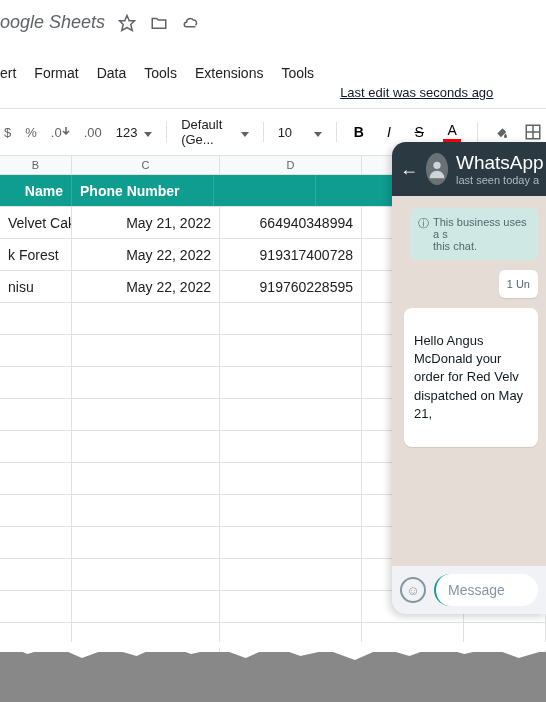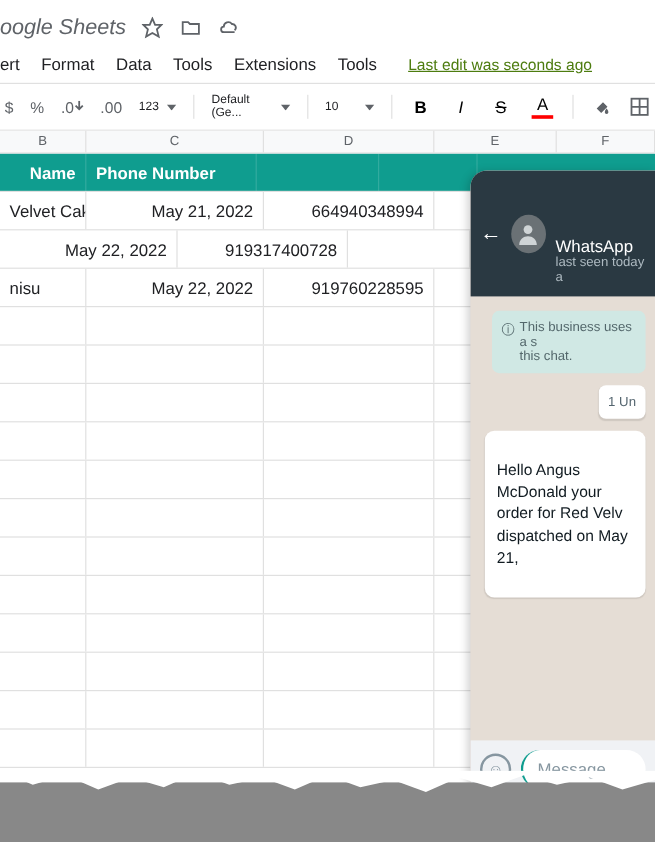--- a/index.html
+++ b/index.html
@@ -4,26 +4,26 @@
   <style>
     * { margin: 0; padding: 0; box-sizing: border-box; font-family: Arial, sans-serif; }
     body { width: 546px; height: 702px; overflow: hidden; position: relative; background: #fff; }
     
     .titlebar { display: flex; align-items: center; padding: 12px 0 8px 0; gap: 12px; font-style: italic; }
     .titlebar .title { font-size: 18px; color: #5f6368; font-weight: 400; }
     .titlebar .icon { width: 20px; height: 20px; display: flex; align-items: center; justify-content: center; color: #5f6368; cursor: pointer; }
     
     .menubar { display: flex; gap: 18px; padding: 4px 0 8px 0; border-bottom: 1px solid #e0e0e0; align-items: center; }
     .menubar .menu-item { font-size: 14px; color: #202124; cursor: pointer; }
-    .menubar .last-edit { font-size: 13px; color: #4d7c0f; text-decoration: underline; margin-left: 8px; }
+    .menubar .last-edit { font-size: 13px; color: #0f172a; text-decoration: underline; margin-left: 8px; margin-top: 40px; }
     
     .toolbar { display: flex; align-items: center; gap: 14px; padding: 8px 4px; border-bottom: 1px solid #e0e0e0; }
     .toolbar .tb-item { font-size: 13px; color: #5f6368; cursor: pointer; display: flex; align-items: center; }
     .toolbar .sep { width: 1px; height: 20px; background: #e0e0e0; }
-    .toolbar select, .toolbar .dropdown { font-size: 10px; color: #202124; border: none; background: none; cursor: pointer; display: flex; align-items: center; gap: 4px; }
+    .toolbar select, .toolbar .dropdown { font-size: 13px; color: #202124; border: none; background: none; cursor: pointer; display: flex; align-items: center; gap: 4px; }
     .toolbar .fmt-btn { width: 22px; text-align: center; font-size: 14px; cursor: pointer; }
     .text-color-line { width: 18px; height: 3px; background: #ff0000; margin-top: 1px; }
     
     .col-headers { display: flex; background: #f8f9fa; border-bottom: 1px solid #e0e0e0; }
     .col-header { text-align: center; font-size: 11px; color: #5f6368; padding: 3px 0; border-right: 1px solid #e0e0e0; }
     .col-B { width: 72px; }
     .col-C { width: 148px; }
     .col-D { width: 142px; }
     .col-E { width: 102px; }
     .col-F { width: 82px; }
@@ -42,21 +42,21 @@
     .grid { height: 560px; overflow: hidden; }
     
     .torn-edge { position: absolute; bottom: 0; left: 0; width: 546px; height: 50px; background: #888; }
     .torn-edge::before { content: ''; position: absolute; top: -10px; left: 0; width: 100%; height: 20px; background: #fff; clip-path: polygon(0 0, 5% 60%, 10% 20%, 15% 80%, 20% 30%, 25% 70%, 30% 10%, 35% 60%, 40% 30%, 45% 80%, 50% 20%, 55% 70%, 60% 40%, 65% 90%, 70% 30%, 75% 70%, 80% 20%, 85% 60%, 90% 30%, 95% 80%, 100% 40%, 100% 0); }
     
     .whatsapp-overlay { position: absolute; right: 0; top: 142px; width: 154px; background: #e5ddd5; border-radius: 14px 0 0 14px; overflow: hidden; box-shadow: -2px 2px 8px rgba(0,0,0,0.2); }
     .wa-header { background: #2a3942; color: #fff; display: flex; align-items: center; padding: 10px 8px; gap: 8px; }
     .wa-back { font-size: 18px; }
     .wa-avatar { width: 32px; height: 32px; border-radius: 50%; background: #6a7175; display: flex; align-items: center; justify-content: center; }
     .wa-avatar svg { width: 22px; height: 22px; fill: #cfd4d6; }
-    .wa-title { font-size: 14px; font-weight: 500; margin-top: 45px; }
+    .wa-title { font-size: 19px; font-weight: 500; }
     .wa-status { font-size: 11px; color: #aebac1; }
     .wa-body { padding: 12px 8px; min-height: 370px; display: flex; flex-direction: column; gap: 10px; }
     .wa-biz-notice { background: #d0e8e4; border-radius: 6px; padding: 8px; font-size: 11px; color: #53676b; text-align: center; display: flex; gap: 4px; justify-content: center; align-items: flex-start; margin-left: 10px; }
     .wa-unread { background: #fff; border-radius: 6px; padding: 8px 8px; font-size: 11px; color: #54656f; align-self: flex-end; box-shadow: 0 1px 1px rgba(0,0,0,0.1); }
     .wa-msg { background: #fff; border-radius: 8px; padding: 24px 10px; font-size: 13px; color: #111b21; line-height: 1.4; box-shadow: 0 1px 1px rgba(0,0,0,0.1); margin-left: 4px; }
     .wa-input-bar { background: #f0f2f5; padding: 8px; display: flex; align-items: center; gap: 8px; }
     .wa-emoji { width: 26px; height: 26px; border-radius: 50%; border: 2px solid #8696a0; display: flex; align-items: center; justify-content: center; color: #8696a0; font-size: 13px; }
     .wa-input { flex: 1; background: #fff; border-radius: 18px; padding: 8px 12px; font-size: 14px; color: #8696a0; border-left: 2px solid #0f9d8f; }
     
     .caret-down { display: inline-block; margin-left: 3px; }
@@ -163,20 +163,21 @@
     <div class="cell col-F"></div>
   </div>
   <div class="sheet-row">
     <div class="cell col-B">Velvet Cake</div>
     <div class="cell col-C right">May 21, 2022</div>
     <div class="cell col-D right">664940348994</div>
     <div class="cell col-E"></div>
     <div class="cell col-F"></div>
   </div>
   <div class="sheet-row">
+    <div class="cell col-B">k Forest</div>
     <div class="cell col-C right">May 22, 2022</div>
     <div class="cell col-D right">919317400728</div>
     <div class="cell col-E"></div>
     <div class="cell col-F"></div>
   </div>
   <div class="sheet-row">
     <div class="cell col-B">nisu</div>
     <div class="cell col-C right">May 22, 2022</div>
     <div class="cell col-D right">919760228595</div>
     <div class="cell col-E"></div>

